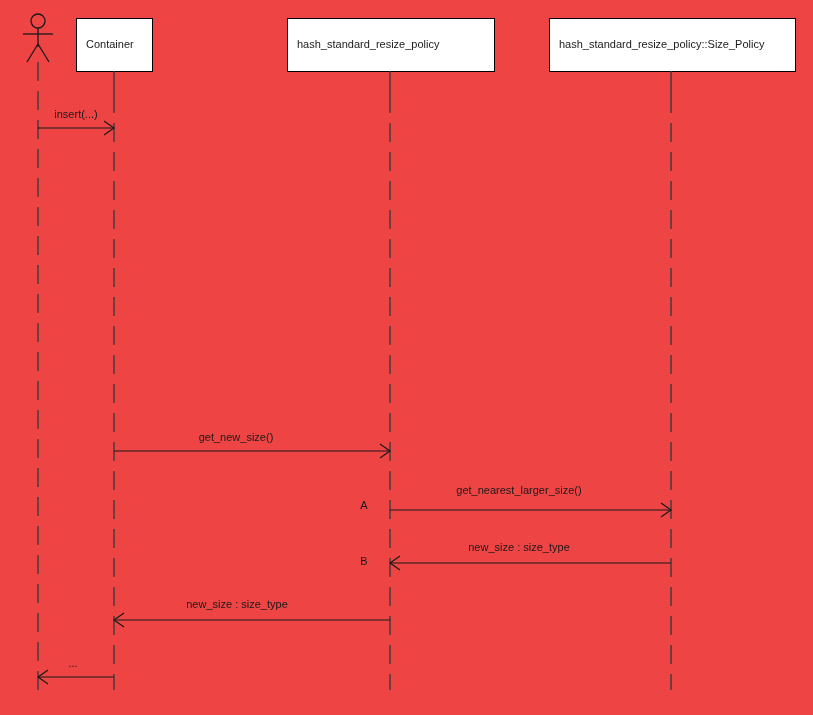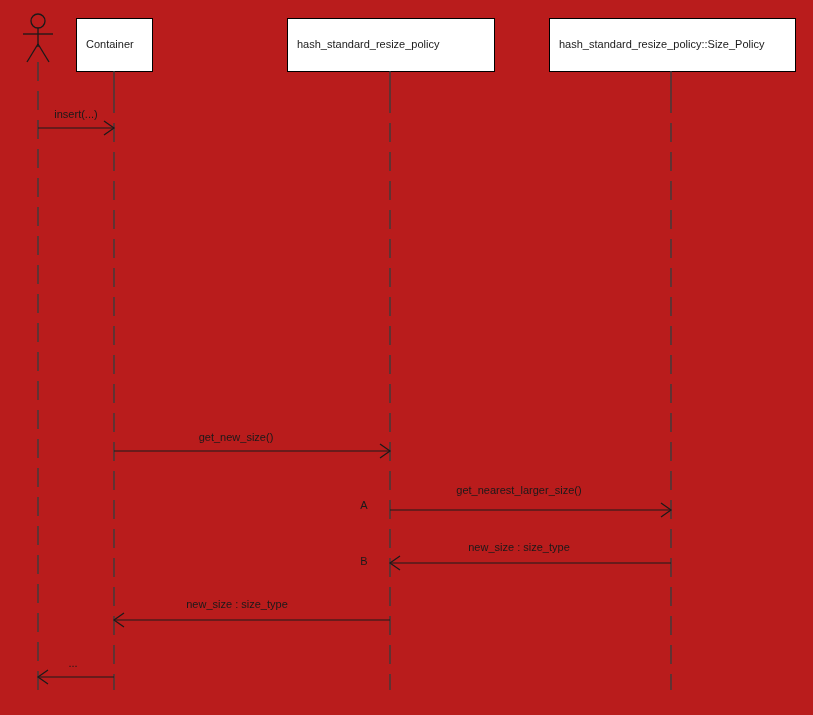--- a/index.html
+++ b/index.html
@@ -9,21 +9,21 @@
   }
   body {
     font-family: "Liberation Sans", sans-serif;
     -webkit-font-smoothing: antialiased;
   }
   #diagram-root {
     position: relative;
     width: 813px;
     height: 715px;
     overflow: hidden;
-    background: #b91c1c;
+    background: #ef4444;
   }
   svg.diagram-canvas {
     position: absolute;
     top: 0;
     left: 0;
     width: 813px;
     height: 715px;
     display: block;
   }
   .participant-box {

